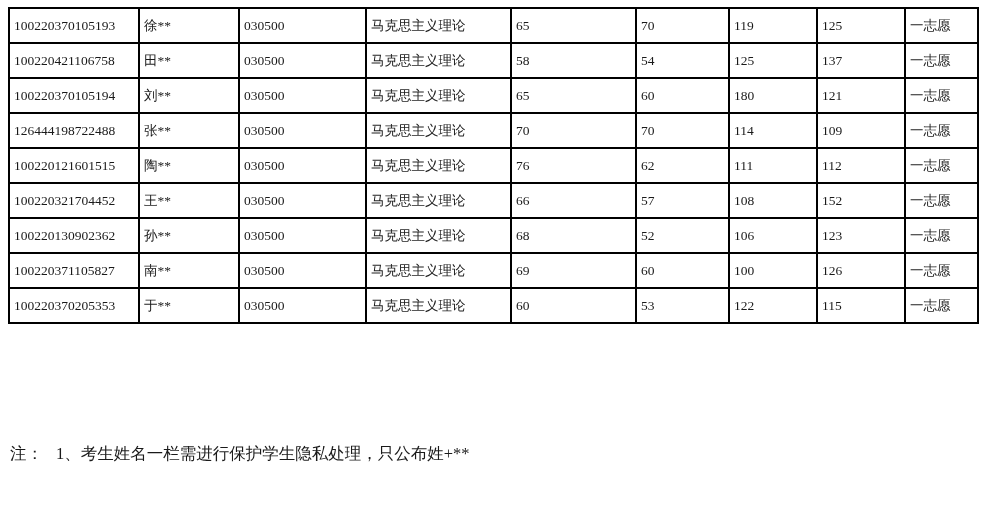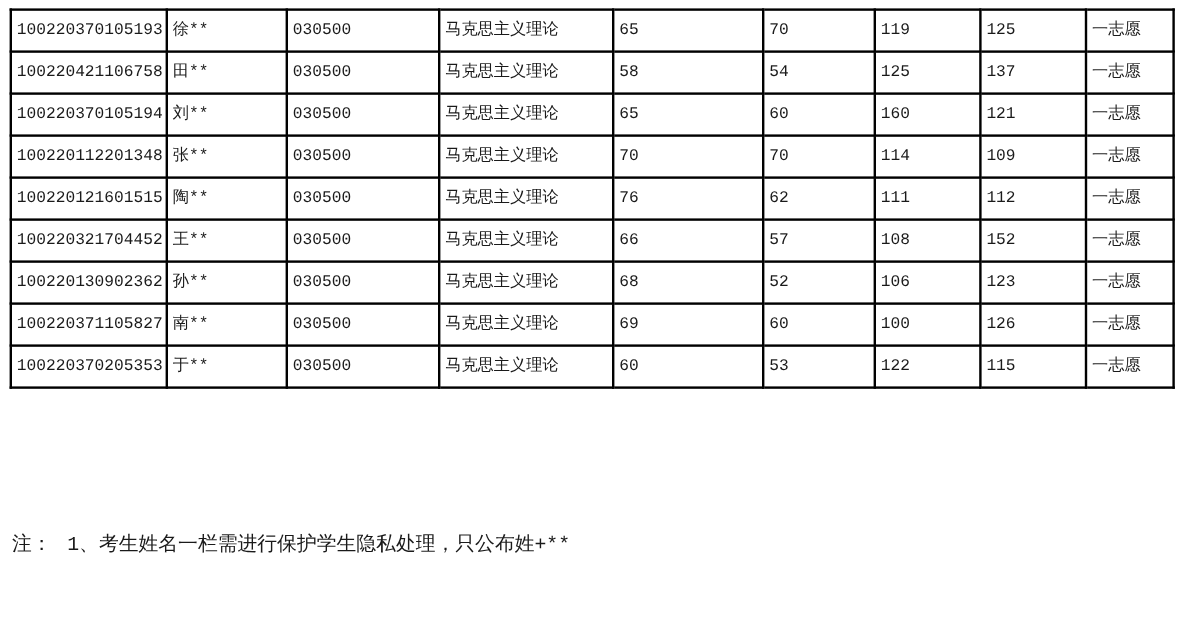--- a/index.html
+++ b/index.html
@@ -2,21 +2,21 @@
 <html><head>
 <meta charset="utf-8">
 <style>
   * { box-sizing: border-box; }
   html, body { margin: 0; padding: 0; background: #ffffff; }
   .page {
     position: relative;
     width: 987px;
     height: 516px;
     background: #ffffff;
-    font-family: Liberation Mono, monospace;
+    font-family: Liberation Serif, serif;
     color: #1a1a1a;
     overflow: hidden;
   }
   table.score-table {
     position: absolute;
     left: 8px;
     top: 7px;
     width: 969px;
     border-collapse: collapse;
     table-layout: fixed;
@@ -85,26 +85,26 @@
           <td>137</td>
           <td>一志愿</td>
         </tr>
         <tr>
           <td>100220370105194</td>
           <td>刘**</td>
           <td>030500</td>
           <td>马克思主义理论</td>
           <td>65</td>
           <td>60</td>
-          <td>160</td>
+          <td>180</td>
           <td>121</td>
           <td>一志愿</td>
         </tr>
         <tr>
-          <td>100220112201348</td>
+          <td>126444198722488</td>
           <td>张**</td>
           <td>030500</td>
           <td>马克思主义理论</td>
           <td>70</td>
           <td>70</td>
           <td>114</td>
           <td>109</td>
           <td>一志愿</td>
         </tr>
         <tr>

